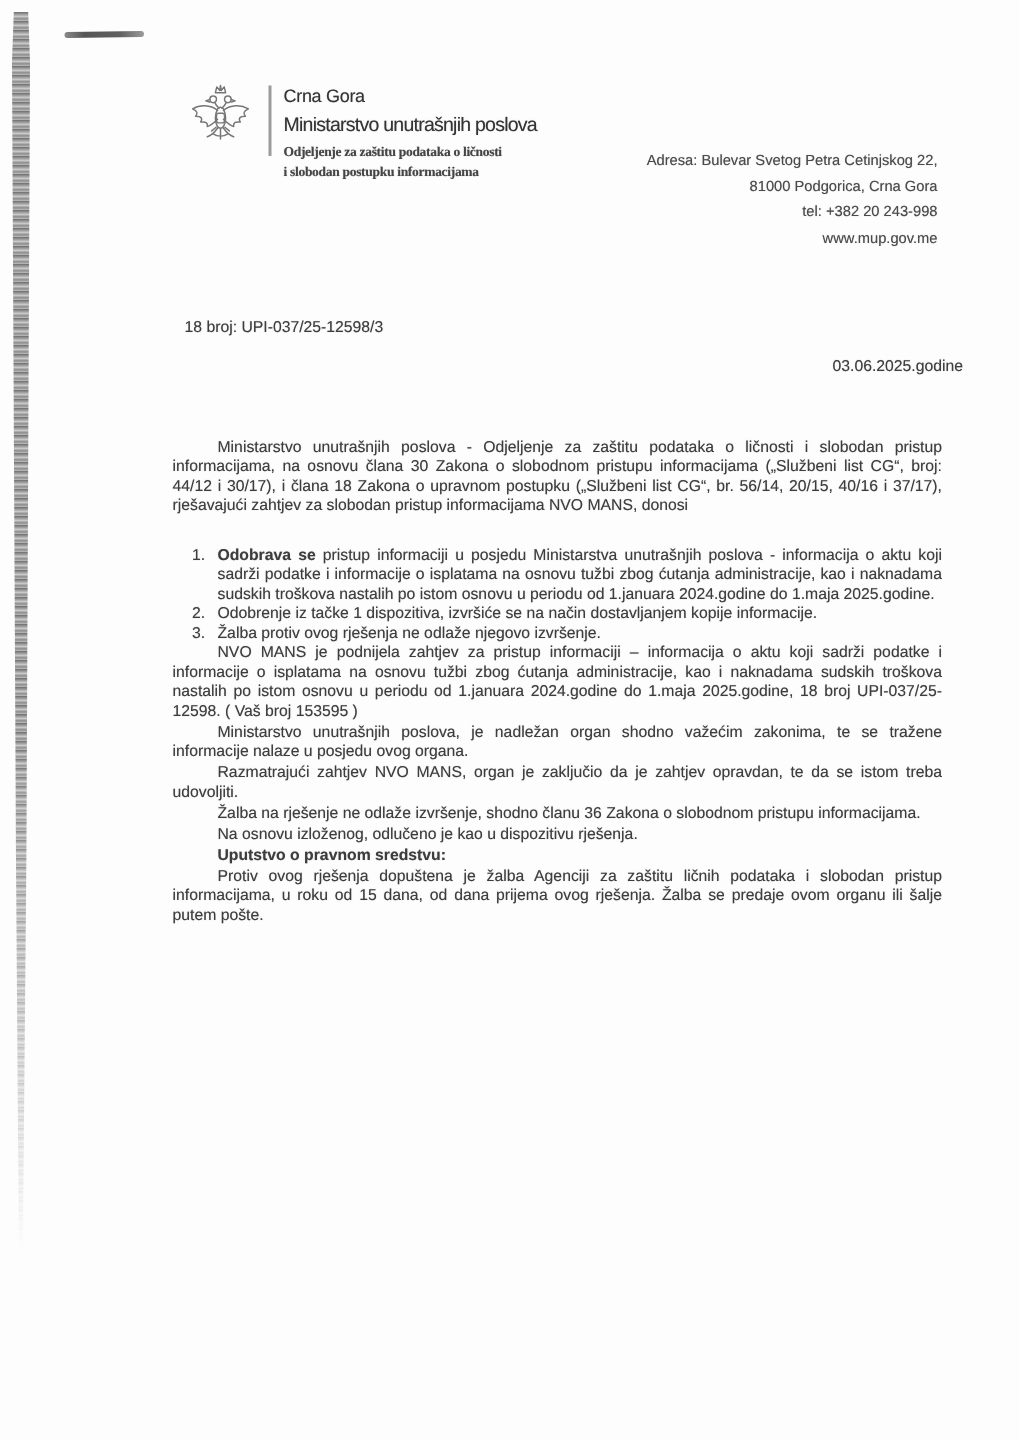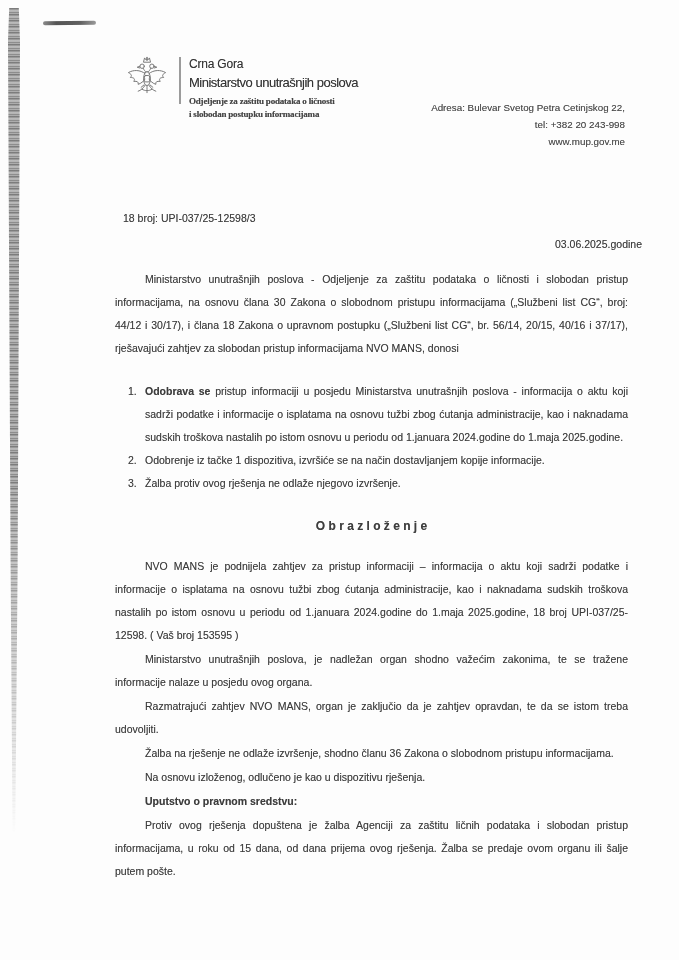--- a/index.html
+++ b/index.html
@@ -30,22 +30,22 @@
   .hdr-country{position:absolute;left:189px;top:57px;font-size:12px;letter-spacing:-.2px;color:#343434;}
   .hdr-ministry{position:absolute;left:189px;top:75px;font-size:13px;letter-spacing:-.5px;color:#343434;text-align:right;}
   .hdr-dept{position:absolute;left:189px;top:95px;font-family:"Liberation Serif",serif;
     font-weight:bold;font-size:9px;letter-spacing:-.2px;line-height:12.5px;color:#454545;}
   .hdr-address{position:absolute;right:66px;top:99px;text-align:right;
     font-size:9.8px;line-height:17.2px;color:#4a4a4a;}
   
   .doc-number{position:absolute;left:123px;top:212px;font-size:10.5px;}
   .doc-date{position:absolute;right:49px;top:238px;font-size:10.5px;}
   
-  .body-text{position:absolute;left:115px;top:268px;width:513px;
-    font-size:10.5px;line-height:23px;text-align:justify;}
+  .body-text{position:absolute;left:115px;top:292px;width:513px;
+    font-size:10.5px;line-height:13px;text-align:justify;}
   .body-text p{margin:0;text-indent:30px;}
   .h-rjesenje{margin:22px 0 0;text-align:center;font-weight:bold;
     font-size:12px;letter-spacing:1.2px;}
   .decision-list{margin-top:20px;}
   .li{position:relative;padding-left:30px;}
   .li .num{position:absolute;left:13px;top:0;}
   .h-obraz{margin:20px 0 17px;text-align:center;font-weight:bold;font-size:12px;}
   .expl p{margin:0 0 1px;}
   .remedy{font-weight:bold;}
 </style>
@@ -80,20 +80,21 @@
   </svg>
   <div class="hdr-divider"></div>
   <div class="hdr-country">Crna Gora</div>
   <div class="hdr-ministry">Ministarstvo unutrašnjih poslova</div>
   <div class="hdr-dept">
     <div>Odjeljenje za zaštitu podataka o ličnosti</div>
     <div>i slobodan postupku informacijama</div>
   </div>
   <div class="hdr-address">
     <div>Adresa: Bulevar Svetog Petra Cetinjskog 22,</div>
+    <div>81000 Podgorica, Crna Gora</div>
     <div>tel: +382 20 243-998</div>
     <div>www.mup.gov.me</div>
   </div>
 
   <div class="doc-number">18 broj: UPI-037/25-12598/3</div>
   <div class="doc-date">03.06.2025.godine</div>
 
   <div class="body-text">
 
     <p>Ministarstvo unutrašnjih poslova - Odjeljenje za zaštitu podataka o ličnosti i slobodan pristup informacijama, na osnovu člana 30 Zakona o slobodnom pristupu informacijama („Službeni list CG“, broj: 44/12 i 30/17), i člana 18 Zakona o upravnom postupku („Službeni list CG“, br. 56/14, 20/15, 40/16 i 37/17), rješavajući zahtjev za slobodan pristup informacijama NVO MANS, donosi</p>
@@ -107,21 +108,20 @@
       <div class="li">
         <span class="num">2.</span>
         <span>Odobrenje iz tačke 1 dispozitiva, izvršiće se na način dostavljanjem kopije informacije.</span>
       </div>
       <div class="li">
         <span class="num">3.</span>
         <span>Žalba protiv ovog rješenja ne odlaže njegovo izvršenje.</span>
       </div>
     </div>
 
-    <div class="h-obraz">O b r a z l o ž e n j e</div>
 
     <div class="expl">
       <p>NVO MANS je podnijela zahtjev za pristup informaciji – informacija o aktu koji sadrži podatke i informacije o isplatama na osnovu tužbi zbog ćutanja administracije, kao i naknadama sudskih troškova nastalih po istom osnovu u periodu od 1.januara 2024.godine do 1.maja 2025.godine, 18 broj UPI-037/25-12598. ( Vaš broj 153595 )</p>
       <p>Ministarstvo unutrašnjih poslova, je nadležan organ shodno važećim zakonima, te se tražene informacije nalaze u posjedu ovog organa.</p>
       <p>Razmatrajući zahtjev NVO MANS, organ je zaključio da je zahtjev opravdan, te da se istom treba udovoljiti.</p>
       <p>Žalba na rješenje ne odlaže izvršenje, shodno članu 36 Zakona o slobodnom pristupu informacijama.</p>
       <p>Na osnovu izloženog, odlučeno je kao u dispozitivu rješenja.</p>
       <p class="remedy">Uputstvo o pravnom sredstvu:</p>
       <p>Protiv ovog rješenja dopuštena je žalba Agenciji za zaštitu ličnih podataka i slobodan pristup informacijama, u roku od 15 dana, od dana prijema ovog rješenja. Žalba se predaje ovom organu ili šalje putem pošte.</p>
     </div>

